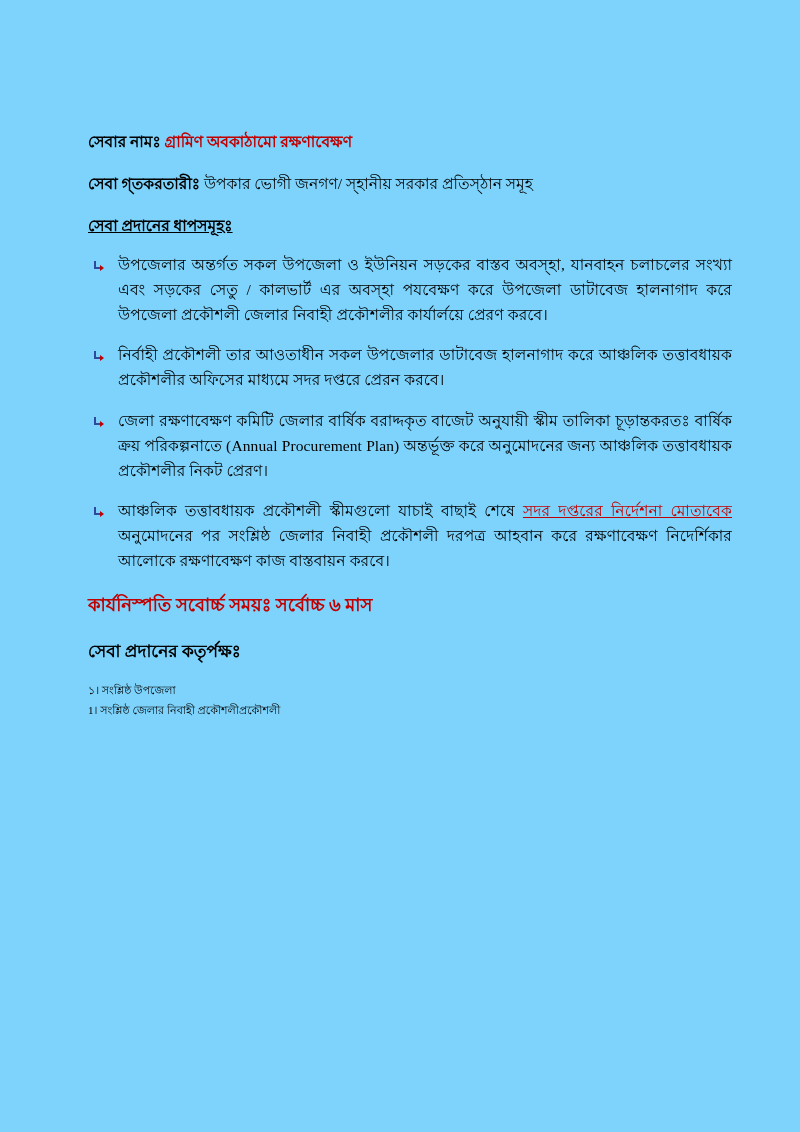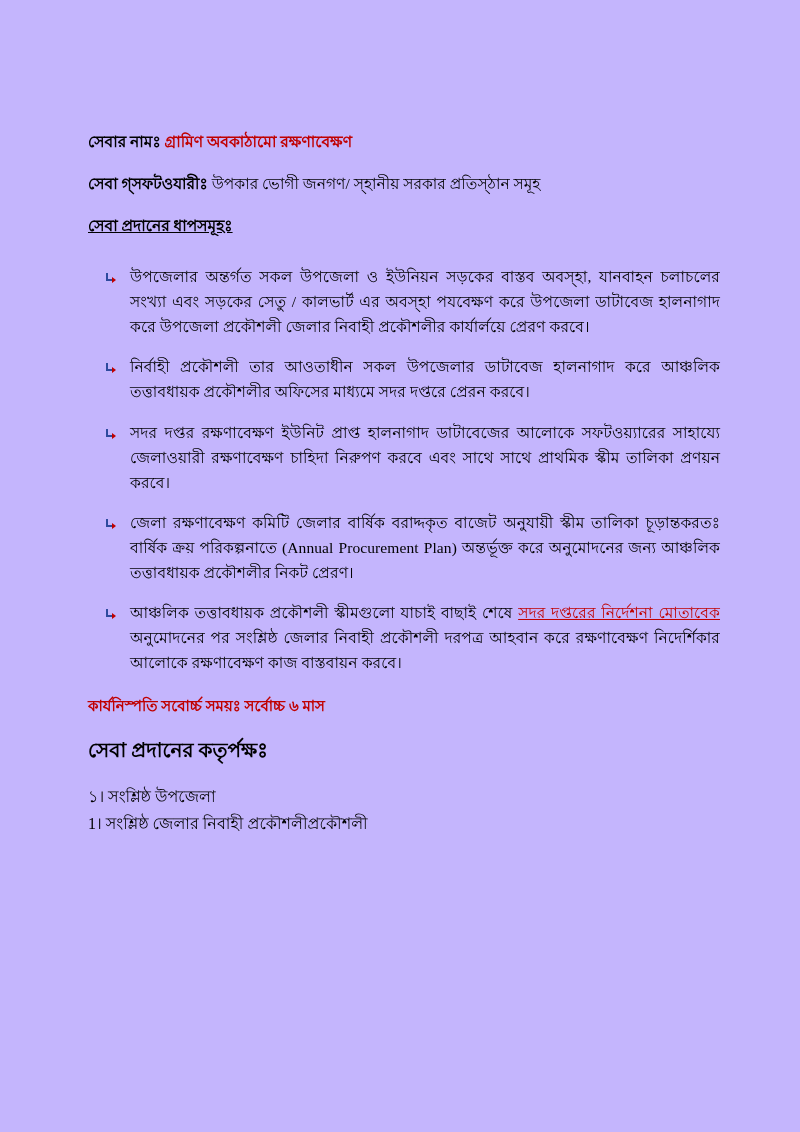--- a/index.html
+++ b/index.html
@@ -8,97 +8,97 @@
     background: #ffffff;
   }
   body {
     font-family: "Liberation Serif", "DejaVu Serif", serif;
     color: #000000;
   }
   .page {
     position: relative;
     width: 800px;
     height: 1132px;
-    background: #c4b5fd;
+    background: #7dd3fc;
     box-sizing: border-box;
     padding: 130px 68px 40px 88px;
   }
   .label {
     font-weight: bold;
   }
   .red {
     color: #c00000;
   }
   .underline {
     text-decoration: underline;
   }
   .heading-row {
     margin: 0 0 16px 0;
     font-size: 15.5px;
   }
   .heading-row.tight {
-    margin-bottom: 24px;
+    margin-bottom: 12px;
   }
   ul.bullets {
     list-style: none;
-    margin: 12px;
+    margin: 0;
     padding: 0;
   }
   ul.bullets > li {
     position: relative;
     padding-left: 30px;
     margin-bottom: 15px;
     text-align: justify;
     font-size: 15.5px;
     line-height: 1.62;
     letter-spacing: 0.1px;
   }
   .arrow-icon {
     position: absolute;
     left: 4px;
     top: 4px;
     width: 14px;
     height: 14px;
     display: inline-block;
   }
   .mid-heading {
-    font-size: 15px;
+    font-size: 18px;
     font-weight: bold;
     margin: 18px 0 16px 0;
   }
   .auth-heading {
-    font-size: 20px;
+    font-size: 17px;
     margin: 0 0 16px 0;
   }
   .auth-list {
     list-style: none;
     margin: 0;
     padding: 0;
   }
   .auth-list li {
-    font-size: 16px;
+    font-size: 11px;
     line-height: 1.62;
     margin-bottom: 2px;
   }
   .blk {
     color: #000000;
   }
 </style>
 </head>
 <body>
 
 <div class="page">
 
   <div class="heading-row">
     <span class="label blk">সেবার নামঃ</span>
     <span class="red label">গ্রামিণ অবকাঠামো রক্ষণাবেক্ষণ</span>
   </div>
 
   <div class="heading-row">
-    <span class="label blk">সেবা গ্সফটওযারীঃ</span>
+    <span class="label blk">সেবা গ্তকরতারীঃ</span>
     <span class="blk">উপকার ভোগী জনগণ/ স্হানীয় সরকার প্রতিস্ঠান সমূহ</span>
   </div>
 
   <div class="heading-row tight">
     <span class="label underline">সেবা প্রদানের ধাপসমূহঃ</span>
   </div>
 
   <ul class="bullets">
     <li>
       <span class="arrow-icon">
@@ -110,29 +110,20 @@
       <span>উপজেলার অন্তর্গত সকল উপজেলা ও ইউনিয়ন সড়কের বাস্তব অবস্হা, যানবাহন চলাচলের সংখ্যা এবং সড়কের সেতু / কালভার্ট এর অবস্হা পযবেক্ষণ করে উপজেলা ডাটাবেজ হালনাগাদ করে উপজেলা প্রকৌশলী জেলার নিবাহী প্রকৌশলীর কার্যার্লয়ে প্রেরণ করবে।</span>
     </li>
     <li>
       <span class="arrow-icon">
         <svg width="14" height="14" viewBox="0 0 14 14">
           <path d="M3 1 L3 8 L10 8" stroke="#2e4a9e" stroke-width="2" fill="none"></path>
           <path d="M8 5 L12 8 L8 11 Z" fill="#c00000"></path>
         </svg>
       </span>
       <span>নির্বাহী প্রকৌশলী তার আওতাধীন সকল উপজেলার ডাটাবেজ হালনাগাদ করে আঞ্চলিক তত্তাবধায়ক প্রকৌশলীর অফিসের মাধ্যমে সদর দপ্তরে প্রেরন করবে।</span>
-    </li>
-    <li>
-      <span class="arrow-icon">
-        <svg width="14" height="14" viewBox="0 0 14 14">
-          <path d="M3 1 L3 8 L10 8" stroke="#2e4a9e" stroke-width="2" fill="none"></path>
-          <path d="M8 5 L12 8 L8 11 Z" fill="#c00000"></path>
-        </svg>
-      </span>
-      <span>সদর দপ্তর রক্ষণাবেক্ষণ ইউনিট প্রাপ্ত হালনাগাদ ডাটাবেজের আলোকে সফটওয়্যারের সাহায্যে জেলাওয়ারী রক্ষণাবেক্ষণ চাহিদা নিরুপণ করবে এবং সাথে সাথে প্রাথমিক স্কীম তালিকা প্রণয়ন করবে।</span>
     </li>
     <li>
       <span class="arrow-icon">
         <svg width="14" height="14" viewBox="0 0 14 14">
           <path d="M3 1 L3 8 L10 8" stroke="#2e4a9e" stroke-width="2" fill="none"></path>
           <path d="M8 5 L12 8 L8 11 Z" fill="#c00000"></path>
         </svg>
       </span>
       <span>জেলা রক্ষণাবেক্ষণ কমিটি জেলার বার্ষিক বরাদ্দকৃত বাজেট অনুযায়ী স্কীম তালিকা চূড়ান্তকরতঃ বার্ষিক ক্রয় পরিকল্পনাতে (Annual Procurement Plan) অন্তর্ভূক্ত করে অনুমোদনের জন্য আঞ্চলিক তত্তাবধায়ক প্রকৌশলীর নিকট প্রেরণ।</span>
     </li>

